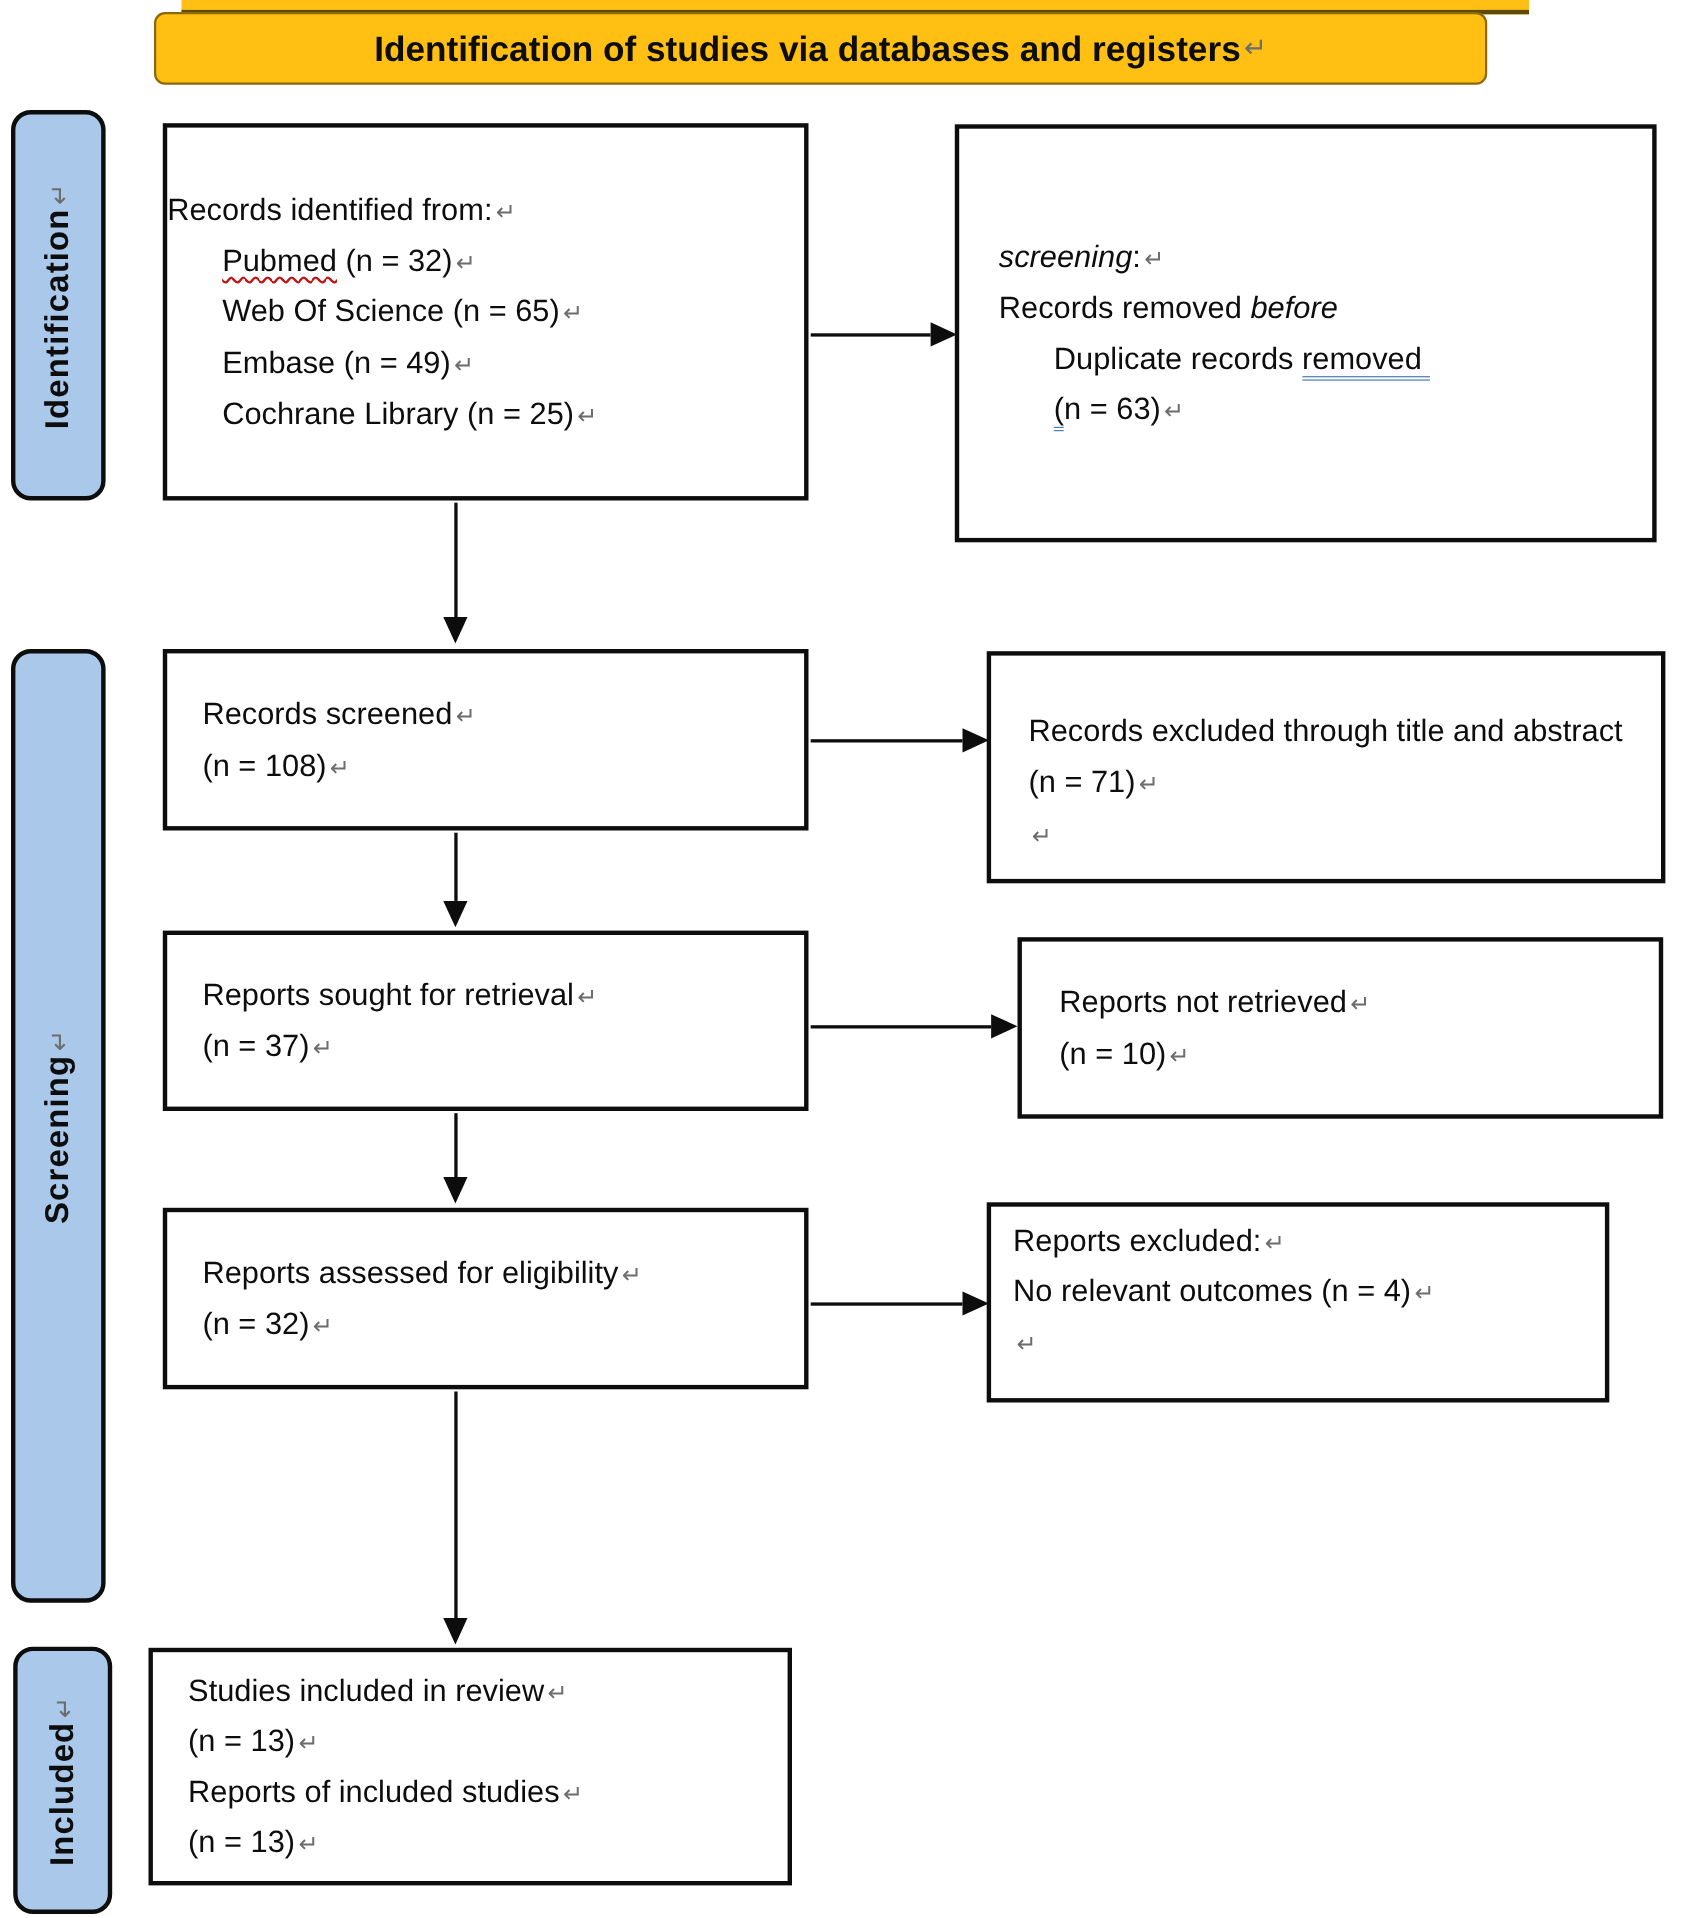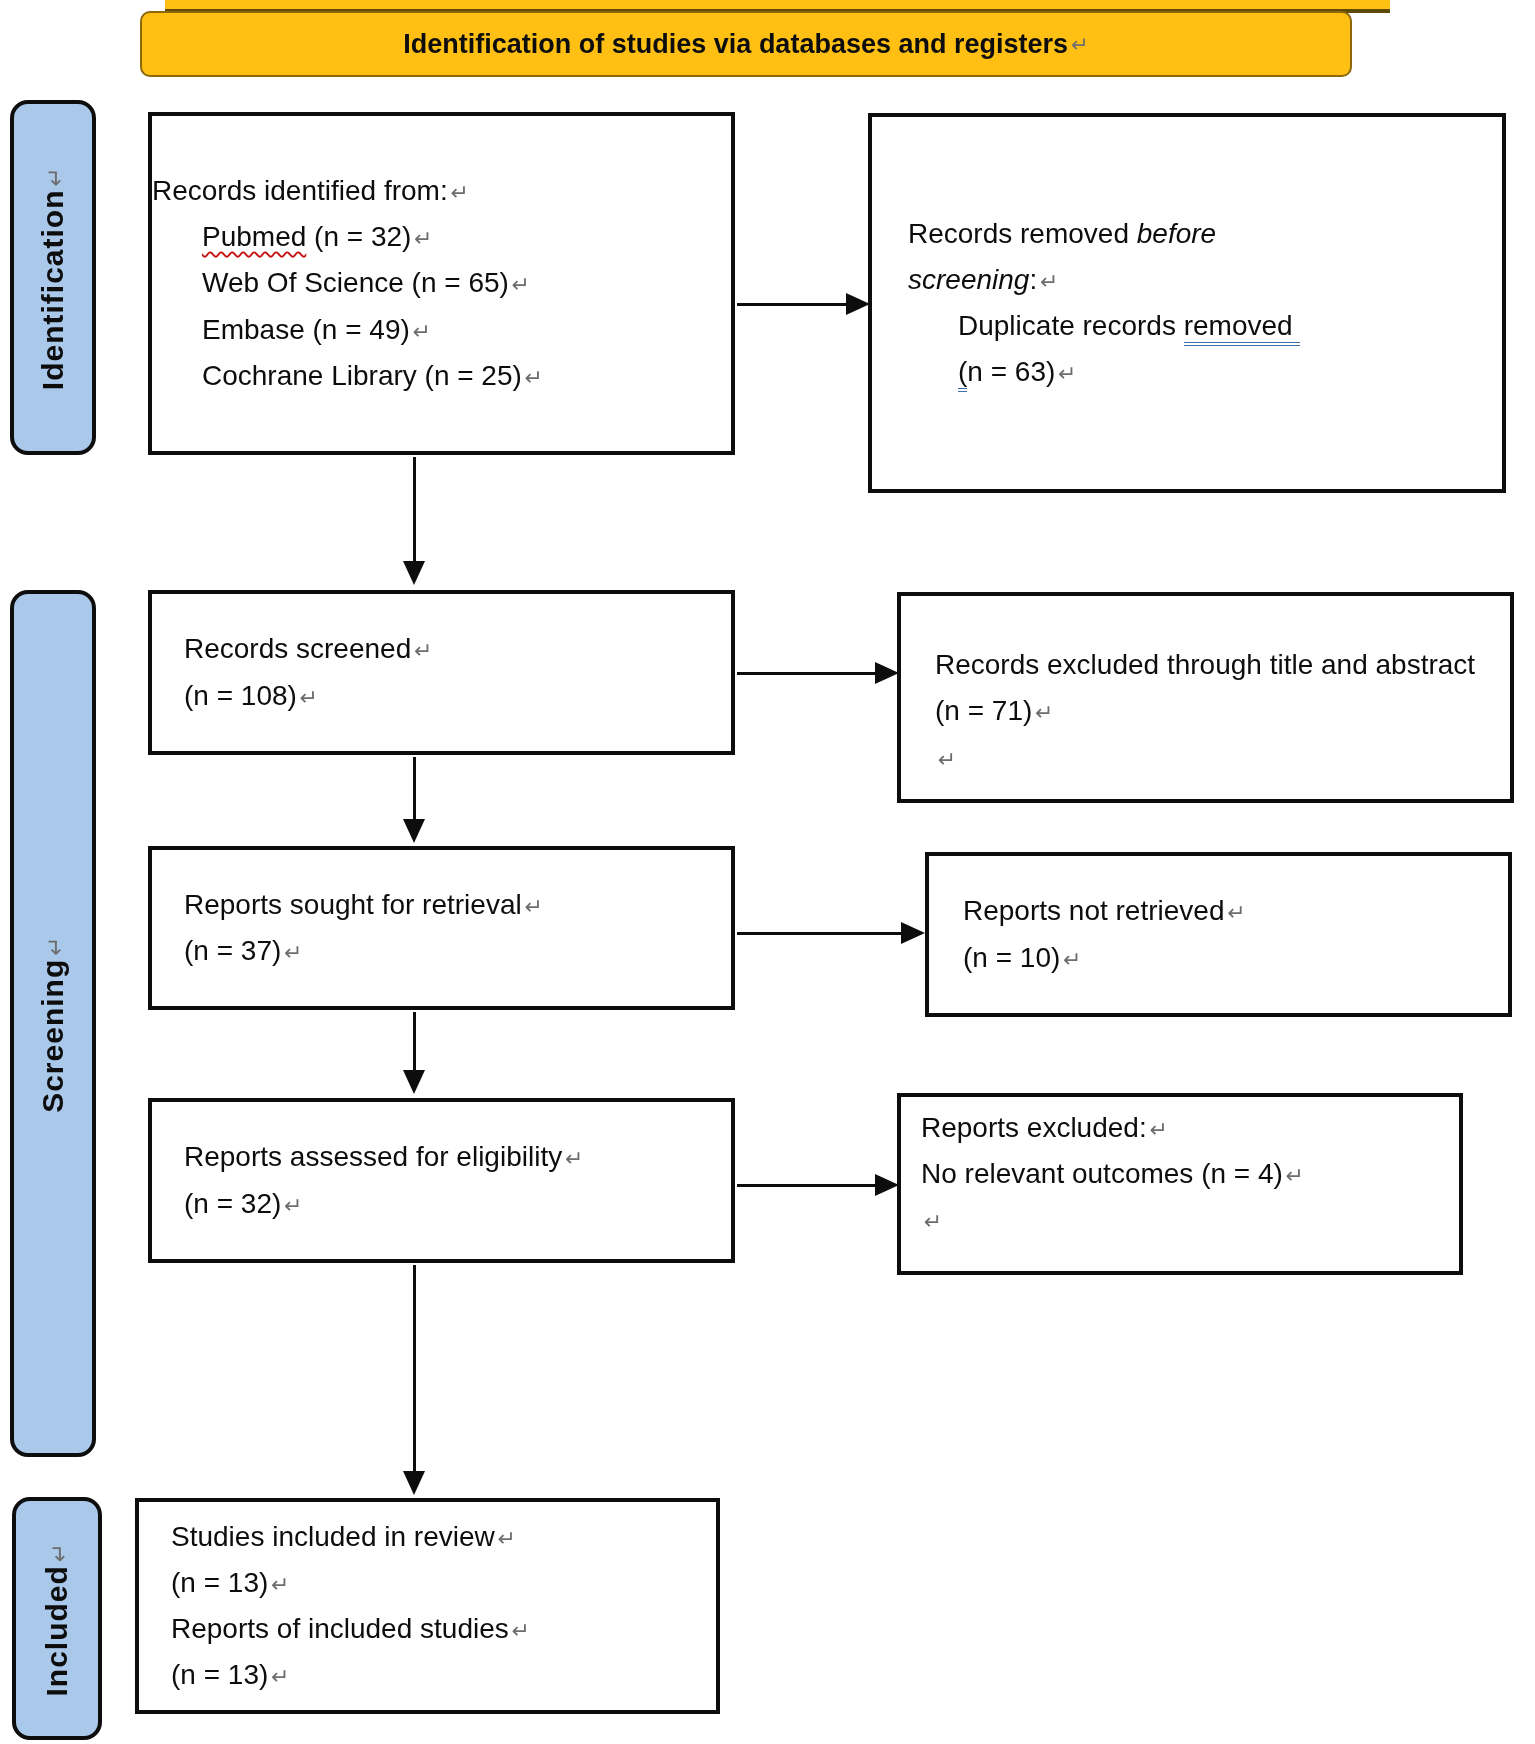--- a/index.html
+++ b/index.html
@@ -6,21 +6,21 @@
   .canvas{
     position:relative;width:1535px;height:1744px;background:#ffffff;overflow:hidden;
     font-family:"Liberation Sans","DejaVu Sans",sans-serif;color:#0d0d0d;
   }
   
   .top-strip{position:absolute;left:165px;top:0;width:1225px;height:9px;
     background:#ffc013;border-bottom:4px solid #5f4a06;}
   .banner{position:absolute;left:140px;top:11px;width:1212px;height:66px;box-sizing:border-box;
     background:#ffc013;border:2px solid #8d6708;border-radius:10px;
     display:flex;align-items:center;justify-content:center;
-    font-size:27px;font-weight:bold;}
+    font-size:32px;font-weight:bold;}
   
   .vlabel{position:absolute;box-sizing:border-box;background:#a9c8ea;border:4px solid #0d0d0d;
     border-radius:18px;display:flex;align-items:center;justify-content:center;}
   .vtext{transform:rotate(-90deg);white-space:nowrap;font-size:30px;font-weight:bold;letter-spacing:1px;}
   #lbl-identification{left:10px;top:100px;width:86px;height:355px;}
   #lbl-screening{left:10px;top:590px;width:86px;height:867px;}
   #lbl-included{left:12px;top:1497px;width:90px;height:243px;}
   
   .fbox{position:absolute;box-sizing:border-box;background:#ffffff;border:4px solid #0d0d0d;
     display:flex;flex-direction:column;justify-content:center;
@@ -80,22 +80,22 @@
 
   <div class="fbox" id="box-identified">
     <div><span>Records identified from:</span><span class="ret">↵</span></div>
     <div class="indent"><span class="sp-err">Pubmed</span><span> (n = 32)</span><span class="ret">↵</span></div>
     <div class="indent"><span>Web Of Science</span><span> (n = 65)</span><span class="ret">↵</span></div>
     <div class="indent"><span>Embase</span><span> (n = 49)</span><span class="ret">↵</span></div>
     <div class="indent"><span>Cochrane Library</span><span> (n = 25)</span><span class="ret">↵</span></div>
   </div>
 
   <div class="fbox" id="box-removed">
+    <div><span class="it">screening</span><span>:</span><span class="ret">↵</span></div>
     <div><span>Records removed </span><span class="it">before</span></div>
-    <div><span class="it">screening</span><span>:</span><span class="ret">↵</span></div>
     <div class="indent"><span>Duplicate records </span><span class="gr-err">removed </span></div>
     <div class="indent"><span class="gr-err">(</span><span>n = 63)</span><span class="ret">↵</span></div>
   </div>
 
   <div class="fbox" id="box-screened">
     <div><span>Records screened</span><span class="ret">↵</span></div>
     <div><span>(n = 108)</span><span class="ret">↵</span></div>
   </div>
   <div class="fbox" id="box-excluded-ta">
     <div><span>Records excluded through title and abstract (n = 71)</span><span class="ret">↵</span></div>

